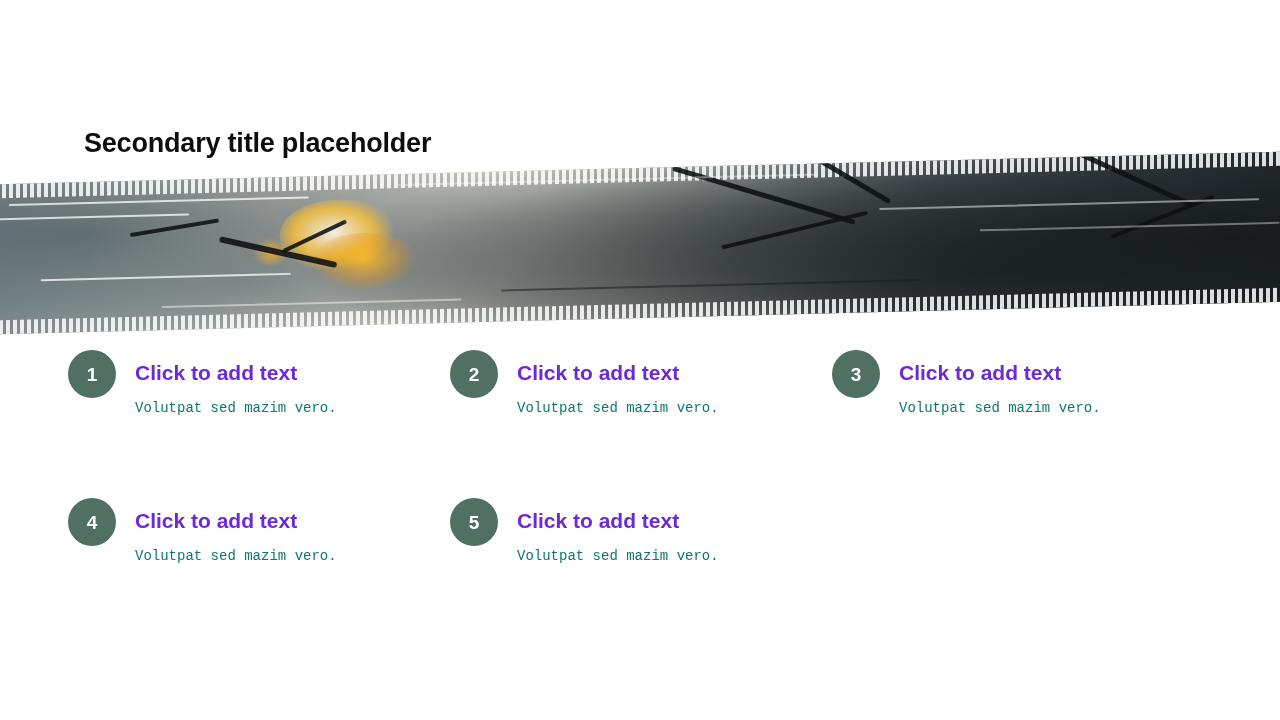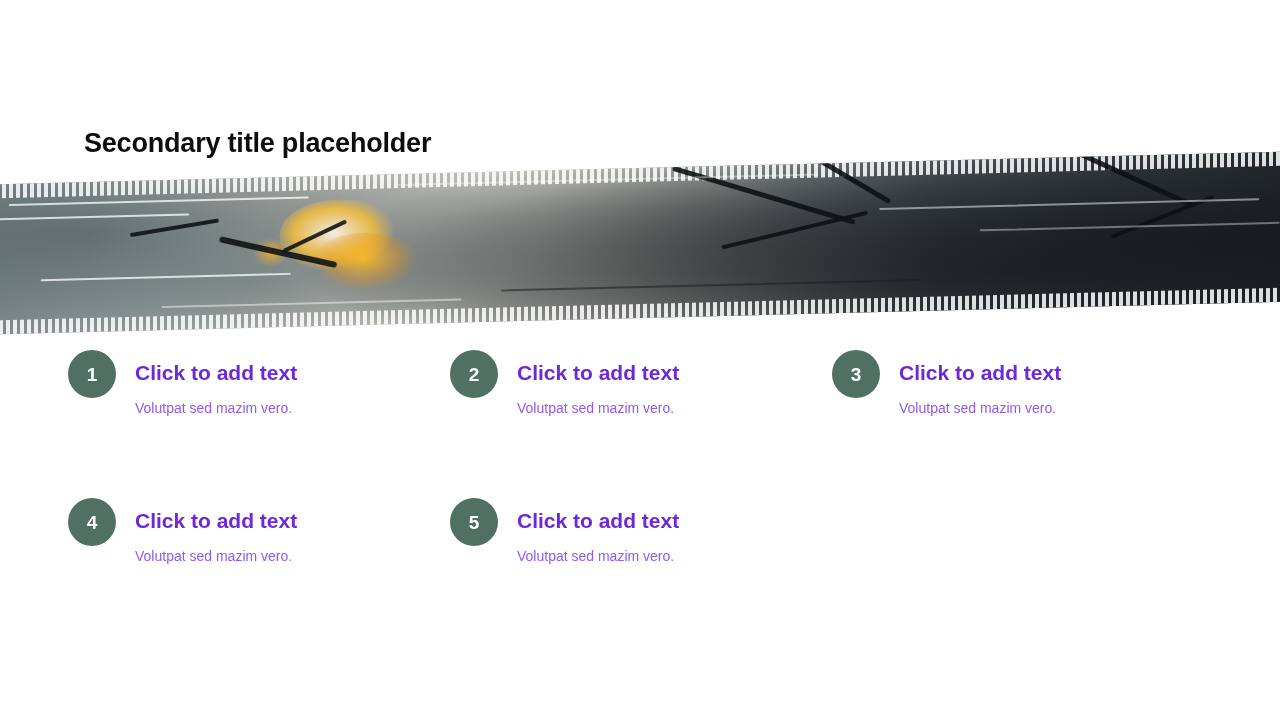--- a/index.html
+++ b/index.html
@@ -130,22 +130,23 @@
     font-size: 21px;
     font-weight: bold;
     color: #6d28d9;
     white-space: nowrap;
   }
   .item-sub {
     position: absolute;
     left: 67px;
     top: 50px;
     font-size: 14px;
-    color: #8b5cf6;
+    color: #0f766e;
     white-space: nowrap;
+    font-family: Liberation Mono, monospace;
   }
 </style>
 </head>
 <body>
 
 <div class="slide">
 
   <div class="slide-title">Secondary title placeholder</div>
 
   <div class="banner-wrap">

